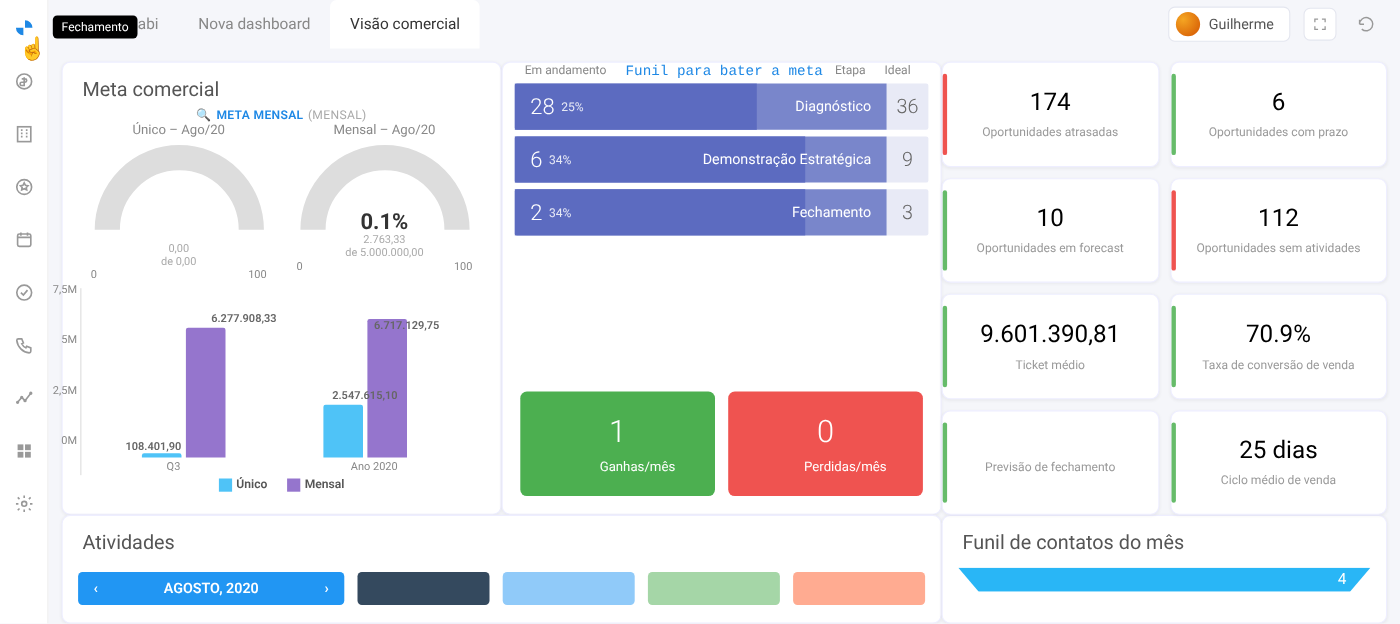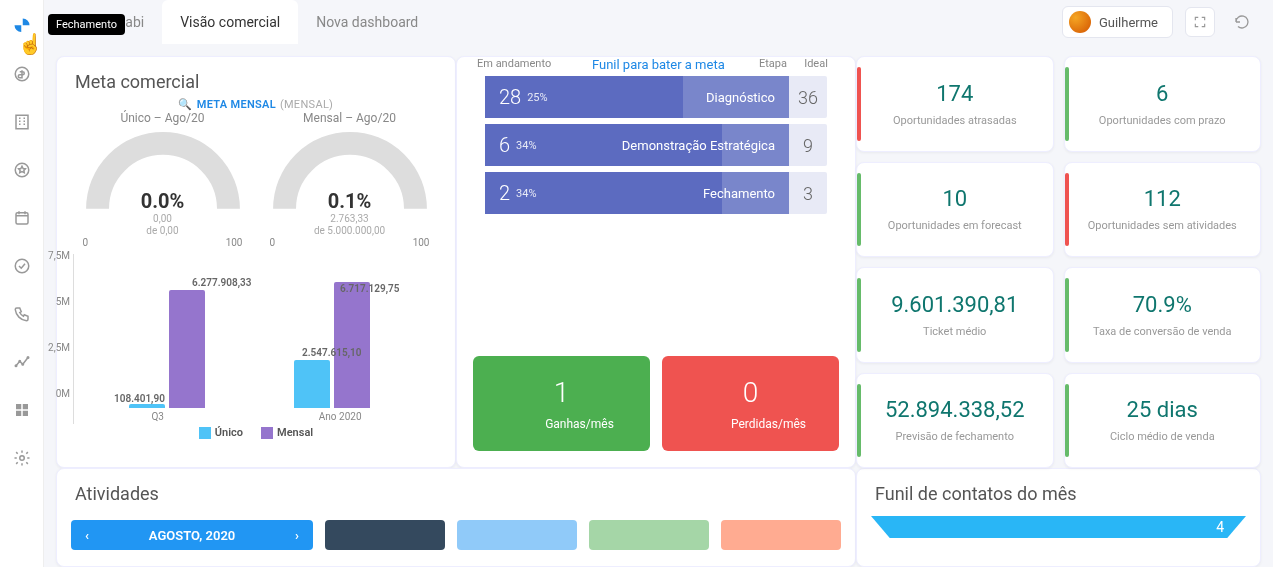--- a/index.html
+++ b/index.html
@@ -47,40 +47,40 @@
 .bc-purple{ background:#9575cd;}
 .bc-lbl{ position:absolute; font-size:10px; color:#666; font-weight:600; white-space:nowrap;}
 .bc-xaxis{ position:absolute; bottom:2px; left:0; right:0; display:flex; justify-content:space-around; font-size:10px; color:#888;}
 .bc-legend{ display:flex; gap:18px; justify-content:center; font-size:11px; margin-top:2px;}
 .legend-item{display:flex; align-items:center; gap:4px; font-weight:600; color:#555;}
 .legend-sw{width:12px; height:12px;}
 
 
 .funil-card{ grid-column:2; grid-row:1; display:flex; flex-direction:column;}
 .funil-head{ display:flex; font-size:11px; color:#888; padding:0 20px;}
-.funil-head .fh-l{flex:1;} .funil-head .fh-c{flex:2; text-align:center; color:#1e88e5; font-size:13px;} .funil-head .fh-r{width:48px; text-align:center;} .funil-head .fh-i{width:38px; text-align:center;}
-.funil-rows{ padding:4px 28px 0;}
+.funil-head .fh-l{flex:1;} .funil-head .fh-c{flex:2; text-align:center; color:#1e88e5; font-size:13px;font-family:Liberation Mono, monospace;} .funil-head .fh-r{width:48px; text-align:center;} .funil-head .fh-i{width:38px; text-align:center;}
+.funil-rows{ padding:4px 11px 0;}
 .funil-row{ display:flex; align-items:stretch; margin-bottom:6px; height:42px;}
 .funil-bar{ flex:1; background:#7986cb; color:#fff; display:flex; align-items:center; padding:0 14px; position:relative; border-radius:2px 0 0 2px;}
 .funil-bar .fill{ position:absolute; left:0; top:0; bottom:0; background:#5c6bc0; z-index:0;}
 .funil-bar .cnt{font-size:20px; font-weight:300; z-index:1;}
 .funil-bar .pct{font-size:11px; opacity:.85; margin-left:6px; z-index:1;}
 .funil-bar .stage{margin-left:auto; font-size:13px; z-index:1;}
 .funil-ideal{ width:38px; background:#e8eaf6; color:#666; display:flex; align-items:center; justify-content:center; font-size:18px; font-weight:300; border-radius:0 2px 2px 0;}
 .funil-bottom{display:flex; gap:12px; padding:12px 16px 16px; margin-top:auto;}
 .fb-card{ flex:1; border-radius:6px; color:#fff; text-align:center; padding:20px 0;}
 .fb-green{background:#4caf50;} .fb-red{background:#ef5350;}
 .fb-num{font-size:28px; font-weight:300;}
 .fb-lbl{font-size:12px; margin-top:8px;padding-left:36px;}
 
 
 .kpis{ grid-column:3; grid-row:1; display:grid; grid-template-columns:1fr 1fr; gap:10px;}
 .kpi{ background:#fff; border-radius:8px; box-shadow:0 1px 3px rgba(0,0,0,.05); border:1px solid #eef; display:flex; flex-direction:column; align-items:center; justify-content:center; padding:14px 8px; position:relative; min-height:94px;}
 .kpi .accent{position:absolute; left:0; top:10px; bottom:10px; width:4px; border-radius:4px;}
-.kpi-val{font-size:22px; color:#0f766e; font-weight:400;text-align:right;}
+.kpi-val{font-size:22px; color:#000000; font-weight:400;text-align:right;}
 .kpi-lbl{font-size:11px; color:#999; margin-top:8px; text-align:center;}
 .acc-red{background:#ef5350;} .acc-green{background:#66bb6a;}
 
 
 .atividades{ grid-column:1 / span 2; grid-row:2;}
 .act-body{ display:flex; gap:12px; padding:10px 14px;}
 .act-month{ flex:1; background:#2196f3; color:#fff; height:30px; border-radius:4px; display:flex; align-items:center; justify-content:space-between; padding:0 14px; font-size:13px; font-weight:600;}
 .act-block{ flex:0 0 120px; height:30px; border-radius:4px;}
 .contatos{ grid-column:3; grid-row:2;}
 .funnel-shape{ margin:6px 14px 0; height:22px; background:#29b6f6; clip-path: polygon(0 0,100% 0,95% 100%,5% 100%); display:flex; align-items:center; justify-content:flex-end; padding-right:22px; color:#fff; font-size:14px;}
@@ -157,25 +157,25 @@
     </div>
 </div>
 
 <div class="main">
   <div class="topbar">
     <div class="tabs">
       <div class="tab">
           <span class="star">★</span>
           <span>Dash Gabi</span>
         </div>
+      <div class="tab">
+          <span>Nova dashboard</span>
+        </div>
       <div class="tab active">
           <span>Visão comercial</span>
-        </div>
-      <div class="tab">
-          <span>Nova dashboard</span>
         </div>
     </div>
     <div class="topbar-right">
       <div class="user-chip">
         <span class="avatar"></span>
         <span>Guilherme</span>
       </div>
       <div class="iconbtn">
           <svg width="14" height="14" viewBox="0 0 24 24" fill="none" stroke="currentColor" stroke-width="2">
             <path d="M4 9V4h5M20 9V4h-5M4 15v5h5M20 15v5h-5"></path>
@@ -197,21 +197,20 @@
         <span>🔍</span>
         <span>META MENSAL</span>
         <span class="light">(MENSAL)</span>
       </div>
       <div class="gauges">
         <div class="gauge">
           <div class="gauge-title">Único – Ago/20</div>
           <div class="gauge-arc"><svg viewBox="0 0 100 55">
                 <path d="M10 50 A40 40 0 0 1 90 50" fill="none" stroke="#ddd" stroke-width="14"></path>
               </svg></div>
-          <div class="gauge-val">0.0%</div>
           <div class="gauge-sub">0,00</div>
           <div class="gauge-sub">de 0,00</div>
           <div class="gauge-scale">
               <span>0</span>
               <span>100</span>
             </div>
         </div>
         <div class="gauge">
           <div class="gauge-title">Mensal – Ago/20</div>
           <div class="gauge-arc"><svg viewBox="0 0 100 55">
@@ -336,21 +335,20 @@
       <div class="kpi-val">9.601.390,81</div>
       <div class="kpi-lbl">Ticket médio</div>
     </div>
         <div class="kpi">
       <div class="accent acc-green"></div>
       <div class="kpi-val">70.9%</div>
       <div class="kpi-lbl">Taxa de conversão de venda</div>
     </div>
         <div class="kpi">
       <div class="accent acc-green"></div>
-      <div class="kpi-val">52.894.338,52</div>
       <div class="kpi-lbl">Previsão de fechamento</div>
     </div>
         <div class="kpi">
       <div class="accent acc-green"></div>
       <div class="kpi-val">25 dias</div>
       <div class="kpi-lbl">Ciclo médio de venda</div>
     </div>
       </div>
 
     <div class="card atividades">

